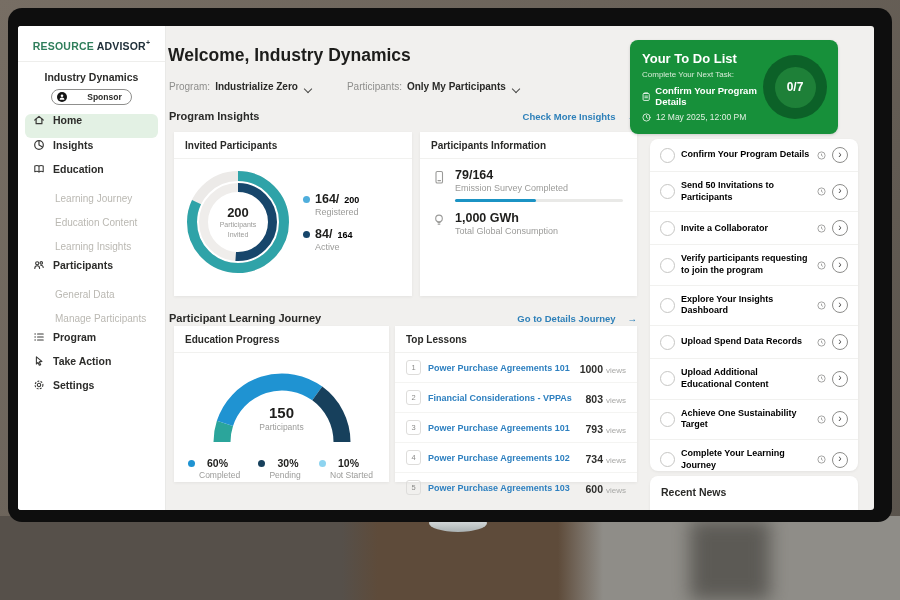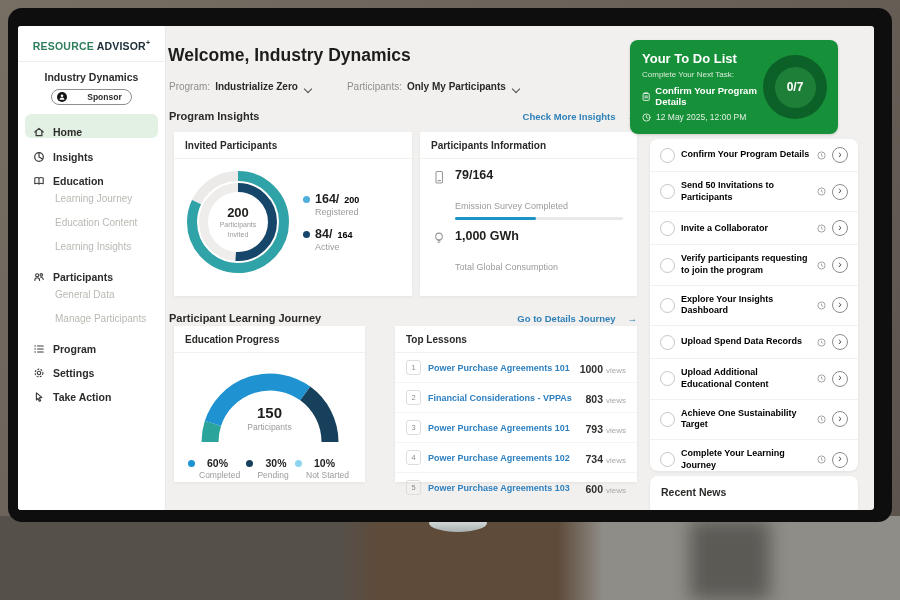--- a/index.html
+++ b/index.html
@@ -14,62 +14,62 @@
   .monitor{position:absolute;left:8px;top:8px;width:884px;height:514px;background:#0e0e0e;border-radius:14px;}
   .screen{position:absolute;left:10px;top:18px;width:856px;height:484px;background:#f1f0ee;overflow:hidden;border-radius:3px;}
 
   
   .sidebar{position:absolute;left:0;top:0;width:148px;height:100%;background:#fff;border-right:1px solid #e9e9e7;box-sizing:border-box;}
   .logo{padding:13px 4px 9px;text-align:center;font-size:10.5px;font-weight:700;letter-spacing:.2px;border-bottom:1px solid #eeeeec;}
   .logo .g{color:#2f7e5b;} .logo .d{color:#20303a;} .logo sup{font-size:7px;color:#20303a;}
   .org{text-align:center;font-size:10.5px;font-weight:700;color:#2c2c2a;margin-top:9px;}
   .badge-wrap{text-align:center;margin:5px 0 8px;}
   .badge{display:inline-flex;align-items:center;gap:20px;border:1px solid #8f8f8d;border-radius:10px;padding:2px 9px 2px 5px;font-size:8.5px;font-weight:600;color:#2c2c2a;background:#fff;}
-  .nav-item{display:flex;align-items:flex-end;gap:8px;height:24px;padding:0 8px 0 15px;font-size:10.5px;font-weight:700;color:#2c2c2a;cursor:default;}
+  .nav-item{display:flex;align-items:flex-start;gap:8px;height:24px;padding:0 8px 0 15px;font-size:10.5px;font-weight:700;color:#2c2c2a;cursor:default;}
   .nav-item.active{background:#e3f1e4;border-radius:6px;margin:0 7px 1px;padding-left:8px;}
   .nav-item svg{flex-shrink:0;color:#3a3a38;}
   .nav-sub{display:flex;align-items:center;height:24px;padding-left:37px;font-size:10px;color:#bab8b2;}
 
   
   .h1{position:absolute;left:150px;top:19px;font-size:17.5px;font-weight:700;color:#1d1d1b;}
   .filters{position:absolute;left:151px;top:55px;display:flex;gap:36px;align-items:center;font-size:10px;}
   .filter{display:flex;align-items:flex-end;}
   .f-label{color:#8e8e8c;}
   .f-value{font-weight:700;color:#2a2a28;margin-left:5px;}
   .chev{display:inline-block;width:5px;height:5px;border-right:1.4px solid #4a4a48;border-bottom:1.4px solid #4a4a48;transform:rotate(45deg);margin:-3px 0 0 7px;}
   .sec{position:absolute;display:flex;justify-content:space-between;align-items:center;font-size:11px;font-weight:700;color:#2a2a28;}
   #sec1{left:151px;top:84px;width:468px;}
   #sec2{left:151px;top:286px;width:468px;}
   .sec-link{color:#2e80b9;font-size:9.5px;font-weight:700;display:flex;gap:12px;align-items:center;cursor:pointer;}
 
   .card{position:absolute;background:#fff;border-radius:0;box-shadow:0 1px 3px rgba(0,0,0,.06);box-sizing:border-box;}
   .card-title{padding:8px 11px 7px;font-size:10px;font-weight:700;color:#2a2a28;border-bottom:1px solid #f1f1ef;}
   #card-invited{left:156px;top:106px;width:238px;height:164px;}
   #card-info{left:402px;top:106px;width:217px;height:164px;}
-  #card-edu{left:156px;top:300px;width:191px;height:156px;}
+  #card-edu{left:156px;top:300px;width:215px;height:156px;}
   #card-lessons{left:377px;top:300px;width:242px;height:156px;}
 
   .invited-body{display:flex;align-items:center;padding:7px 6px 0 8px;}
   .donut-wrap{position:relative;width:112px;height:112px;flex-shrink:0;}
   .donut-center{position:absolute;left:0;top:0;width:112px;height:112px;display:flex;flex-direction:column;align-items:center;justify-content:center;text-align:center;}
   .dc-value{font-size:13px;font-weight:700;color:#1e1e1c;}
   .dc-label{font-size:7px;color:#9b9b99;line-height:1.3;}
   .il{margin-left:9px;}
   .il-entry{margin:10px 0;}
   .il-head{display:flex;align-items:baseline;gap:5px;}
   .dot{width:7px;height:7px;border-radius:50%;flex-shrink:0;align-self:center;}
   .il-value{font-size:12.5px;font-weight:700;color:#1e1e1c;}
   .il-total{font-size:9px;font-weight:700;color:#55555
 3;}
   .il-label{font-size:9px;color:#9b9b99;margin:1px 0 0 12px;}
 
   .info-row{display:flex;gap:8px;padding:9px 12px 0;}
   .info-icon{width:15px;color:#9a9a98;padding-top:2px;flex-shrink:0;}
   .info-value{font-size:12.5px;font-weight:700;color:#1e1e1c;}
-  .info-label{font-size:9px;color:#9b9b99;margin-top:19px;}
+  .info-label{font-size:9px;color:#9b9b99;margin-top:1px;}
   .bar{height:3px;background:#e9e9e7;border-radius:2px;margin-top:6px;width:168px;}
   .bar-fill{height:100%;background:#1b93c4;border-radius:2px;}
 
   .gauge-wrap{position:relative;width:190px;height:98px;margin:3px auto 0;}
   .gauge-center{position:absolute;left:0;top:48px;width:190px;text-align:center;}
   .gc-value{font-size:15px;font-weight:700;color:#1e1e1c;}
   .gc-label{font-size:8.5px;color:#9b9b99;margin-top:1px;}
   .edu-legend{display:flex;justify-content:space-between;padding:3px 16px 0 14px;}
   .el-head{display:flex;align-items:center;gap:12px;}
   .el-value{font-size:10.5px;font-weight:700;color:#1e1e1c;}
@@ -182,31 +182,31 @@
       <div class="nav-item">
         <svg width="12" height="12" viewBox="0 0 12 12" fill="none" stroke="currentColor" stroke-width="1.2" stroke-linecap="round">
           <path d="M4.6 3 H10.2 M4.6 6 H10.2 M4.6 9 H10.2"></path>
           <circle cx="2.1" cy="3" r=".7" fill="currentColor" stroke="none"></circle>
               <circle cx="2.1" cy="6" r=".7" fill="currentColor" stroke="none"></circle>
               <circle cx="2.1" cy="9" r=".7" fill="currentColor" stroke="none"></circle>
         </svg>
         <span>Program</span>
       </div>
       <div class="nav-item">
+        <svg width="12" height="12" viewBox="0 0 12 12" fill="none" stroke="currentColor" stroke-width="1.1" stroke-linejoin="round">
+          <path d="M3.4 1.9 L8.9 6.4 L6.3 6.9 L7.7 9.7 L6.3 10.3 L5 7.5 L3.4 9 Z"></path>
+        </svg>
+        <span>Take Action</span>
+      </div>
+      <div class="nav-item">
         <svg width="12" height="12" viewBox="0 0 12 12" fill="none" stroke="currentColor" stroke-width="1.1">
           <circle cx="6" cy="6" r="1.7"></circle>
               <circle cx="6" cy="6" r="3.9" stroke-dasharray="1.9 1.35"></circle>
         </svg>
         <span>Settings</span>
-      </div>
-      <div class="nav-item">
-        <svg width="12" height="12" viewBox="0 0 12 12" fill="none" stroke="currentColor" stroke-width="1.1" stroke-linejoin="round">
-          <path d="M3.4 1.9 L8.9 6.4 L6.3 6.9 L7.7 9.7 L6.3 10.3 L5 7.5 L3.4 9 Z"></path>
-        </svg>
-        <span>Take Action</span>
       </div>
     </div>
 
     <div class="h1">Welcome, Industry Dynamics</div>
     <div class="filters">
       <div class="filter">
         <span class="f-label">Program:</span>
         <span class="f-value">Industrialize Zero</span>
         <span class="chev"></span>
       </div>

